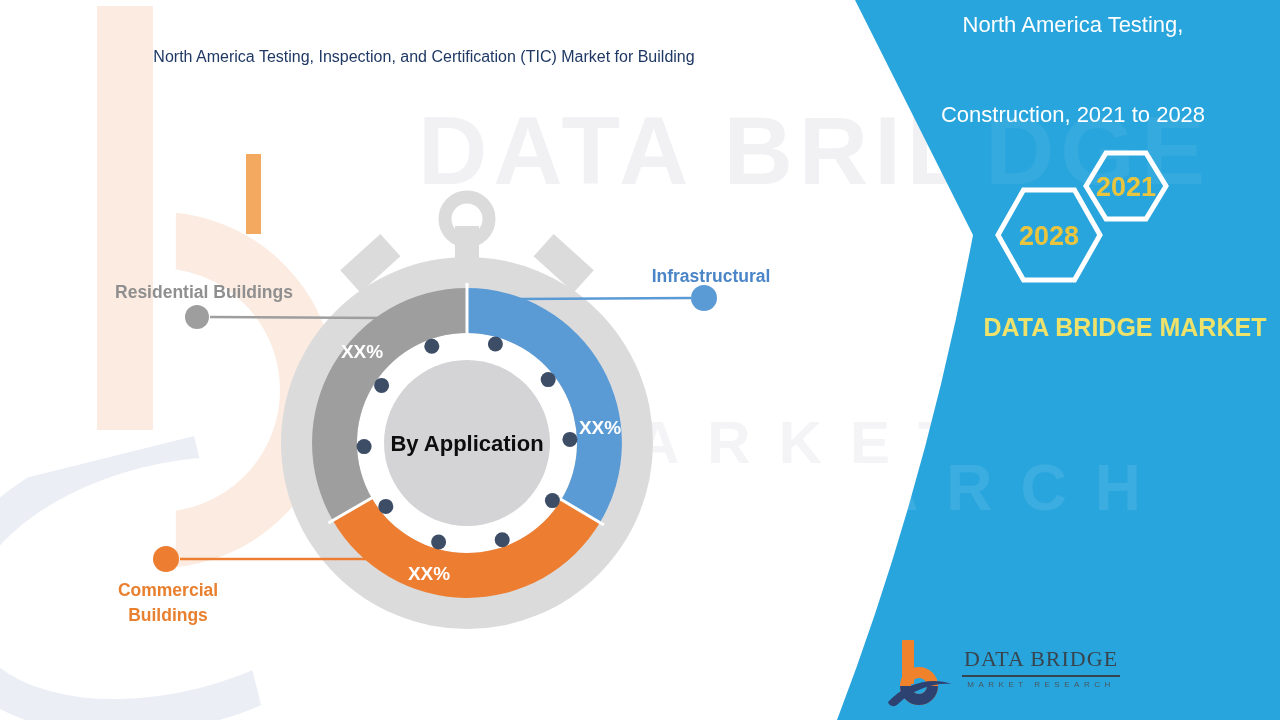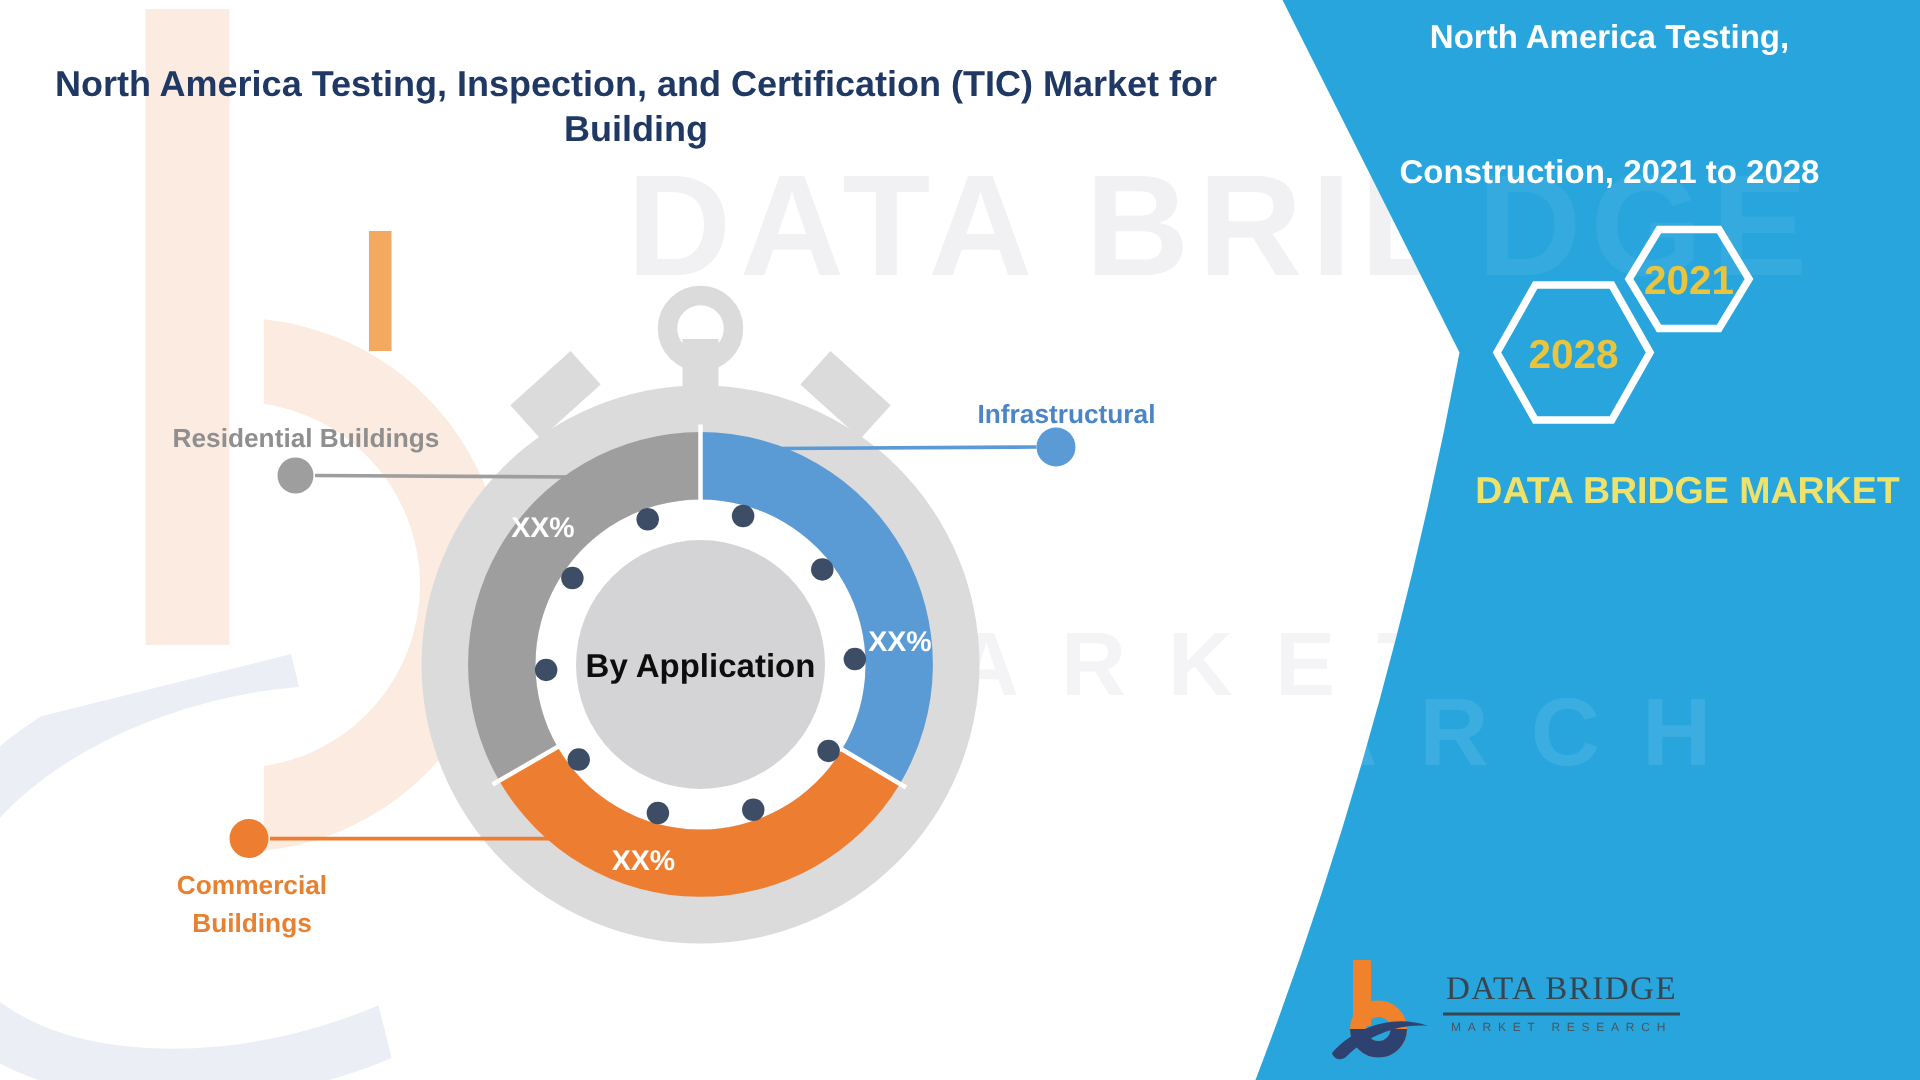--- a/index.html
+++ b/index.html
@@ -20,36 +20,36 @@
     color:#F1F1F4;white-space:nowrap;}
   .wm-row2{left:558px;top:408px;font-size:60px;font-weight:700;letter-spacing:28px;
     color:#F4F4F7;white-space:nowrap;}
   
   .panel-svg{position:absolute;left:0;top:0;z-index:2;}
   .wm-panel{position:absolute;z-index:3;pointer-events:none;color:rgba(255,255,255,0.06);
     white-space:nowrap;font-weight:700;}
   .wm-panel-big{left:985px;top:96px;font-size:96px;letter-spacing:6px;}
   .wm-panel-row2{left:872px;top:408px;font-size:64px;letter-spacing:28px;color:rgba(255,255,255,0.09);margin-top:43px;}
   .panel-title{position:absolute;z-index:4;left:875px;top:10px;width:396px;
-    text-align:center;color:#ffffff;font-size:22px;font-weight:700;line-height:30px;}
+    text-align:center;color:#ffffff;font-size:22px;font-weight:400;line-height:30px;}
   .hex-svg{position:absolute;z-index:4;left:980px;top:140px;}
   .hex-year{font-size:27px;font-weight:700;fill:#E9C43E;text-anchor:middle;
     font-family:"Liberation Sans",sans-serif;}
   .brand-text{position:absolute;z-index:4;left:955px;top:312px;width:340px;
     text-align:center;color:#EFE26B;font-size:25px;font-weight:700;line-height:30px;}
   
   .logo{position:absolute;z-index:4;left:886px;top:638px;display:flex;align-items:flex-start;}
   .logo-text{margin-left:6px;margin-top:8px;}
   .logo-title{font-family:"Liberation Serif",serif;font-size:22px;letter-spacing:1px;
     color:#37454F;border-bottom:2px solid #37454F;padding:0 2px 3px 2px;white-space:nowrap;}
   .logo-sub{margin-top:3px;font-size:8px;letter-spacing:4.5px;color:#47565F;
     text-align:center;white-space:nowrap;}
   
   .main-title{position:absolute;z-index:4;left:0;top:42px;width:848px;text-align:center;
-    color:#1F3864;font-size:24px;font-weight:700;line-height:30px;}
+    color:#1F3864;font-size:16px;font-weight:400;line-height:30px;}
   
   .chart-svg{position:absolute;z-index:4;left:90px;top:160px;}
   .seg-label{font-weight:700;font-size:17.5px;text-anchor:middle;
     font-family:"Liberation Sans",sans-serif;}
   .seg-value{font-weight:700;font-size:19px;fill:#ffffff;text-anchor:middle;
     font-family:"Liberation Sans",sans-serif;}
   .center-label{font-weight:700;font-size:22px;fill:#0d0d0d;text-anchor:middle;
     font-family:"Liberation Sans",sans-serif;}
 </style>
 </head>

